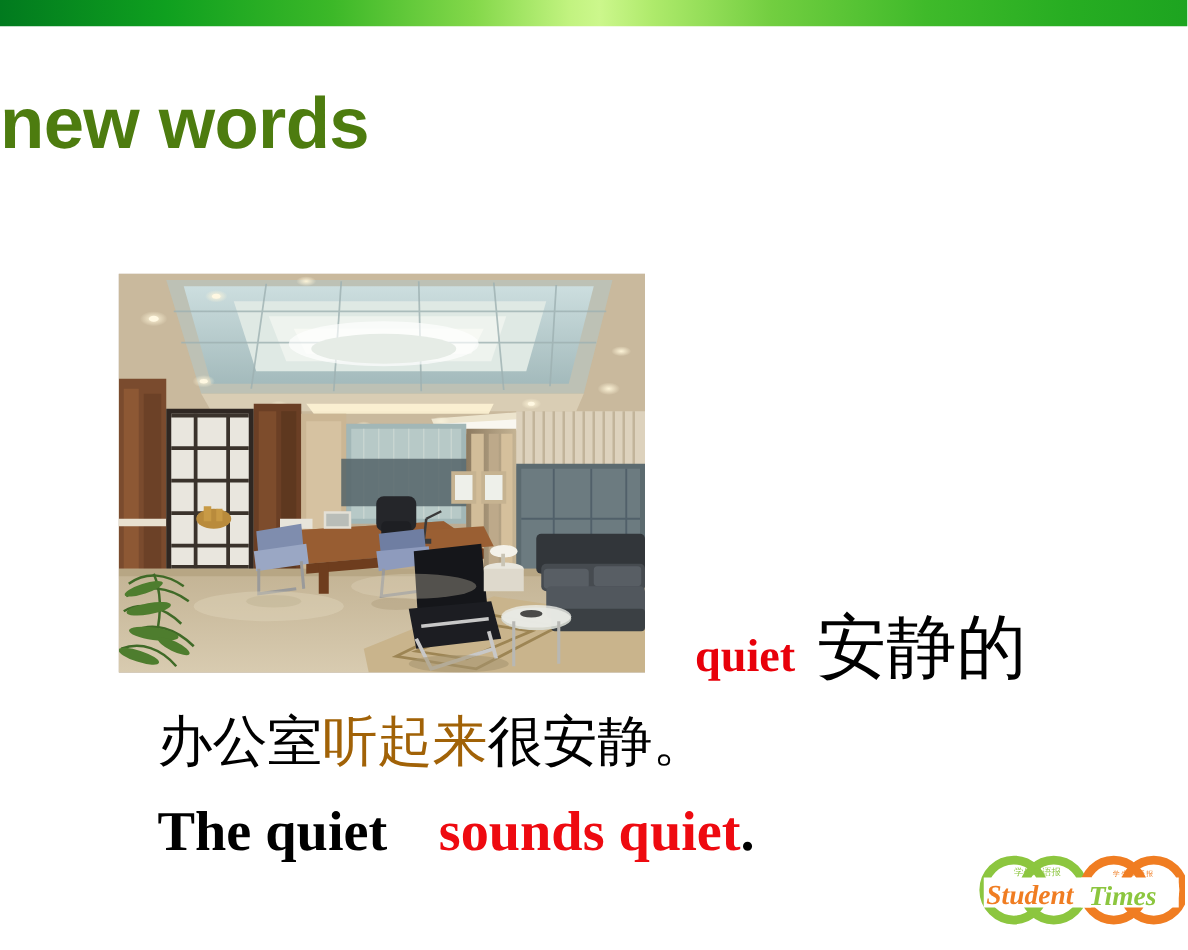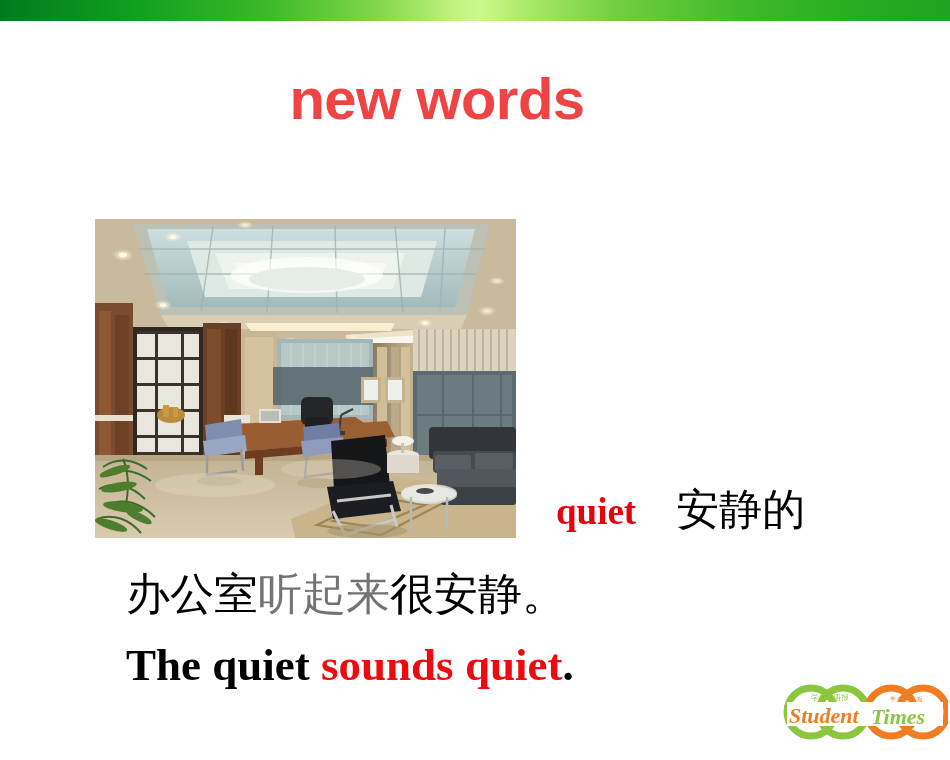--- a/index.html
+++ b/index.html
@@ -35,27 +35,26 @@
         #27ad22 90%,
         #1da420 100%);
   }
 
   
   #slide-title {
     position: absolute;
     left: 0;
     top: 66px;
     width: 874px;
-    text-align: center;
     font-family: "Liberation Sans", sans-serif;
     font-weight: bold;
     font-size: 58px;
     line-height: 66px;
     letter-spacing: -0.5px;
-    color: #ef4444;
+    color: #4d7c0f;
     white-space: nowrap;
   }
 
   
   #office-photo {
     position: absolute;
     left: 95px;
     top: 219px;
     width: 421px;
     height: 319px;
@@ -81,50 +80,49 @@
     font-size: 37px;
     color: #e8000a;
   }
   #word-line .word-gap {
     display: inline-block;
     width: 17px;
   }
   #word-line .word-cn {
     font-family: "DejaVu Sans", sans-serif;
     font-weight: normal;
-    font-size: 43px;
+    font-size: 56px;
     color: #000000;
-    margin-left: 23px;
   }
 
   
   #sentence-cn {
     position: absolute;
     left: 126px;
     top: 570px;
     white-space: nowrap;
     font-family: "DejaVu Sans", sans-serif;
     font-size: 44px;
     line-height: 48px;
     color: #000000;
   }
-  #sentence-cn .hl { color: #737373; }
+  #sentence-cn .hl { color: #a16207; }
 
   #sentence-en {
     position: absolute;
     left: 126px;
     top: 640px;
     white-space: nowrap;
     font-family: "Liberation Serif", serif;
     font-weight: bold;
     font-size: 45px;
     line-height: 50px;
     color: #000000;
   }
-  #sentence-en .hl { color: #ee0a10; }
+  #sentence-en .hl { color: #ee0a10; margin-left: 30px; }
 
   
   #brand-logo {
     position: absolute;
     left: 783px;
     top: 676px;
     width: 165px;
     height: 68px;
   }
   #brand-logo svg { display: block; width: 165px; height: 68px; }

